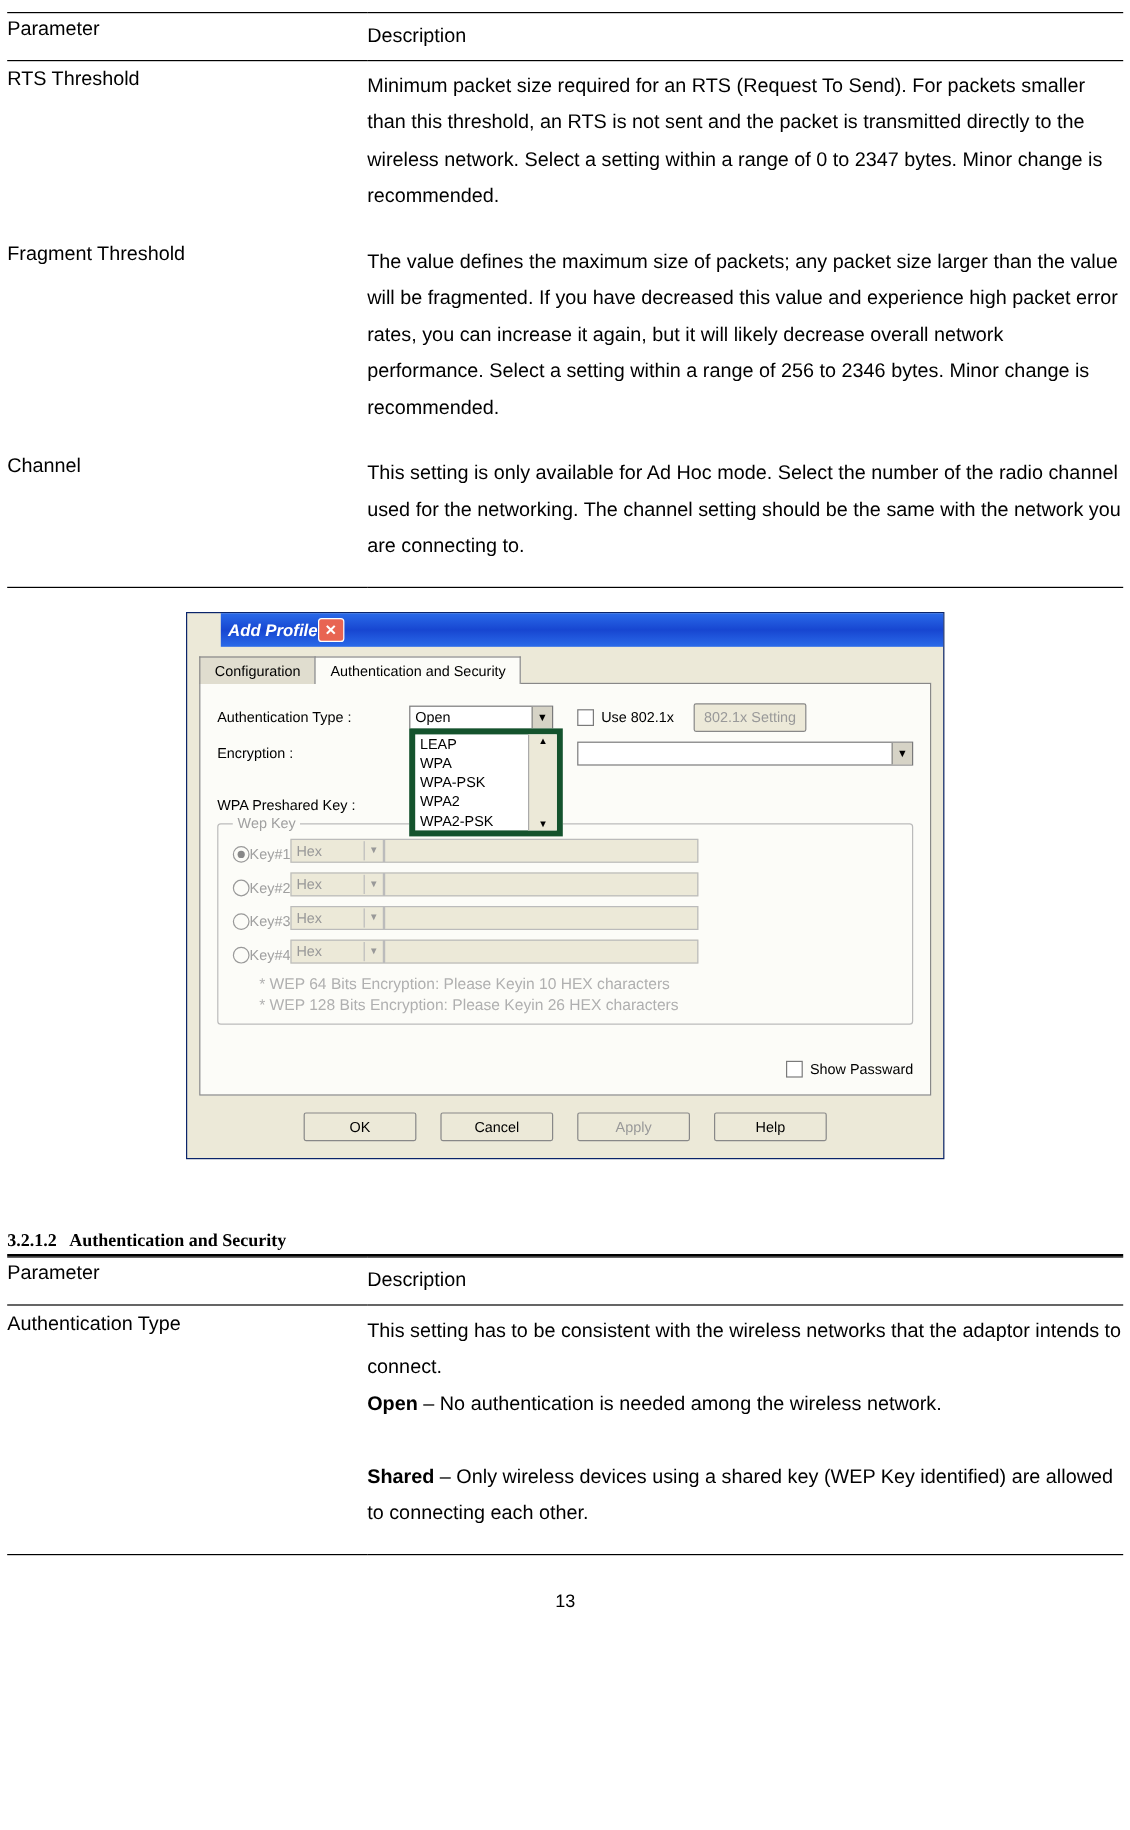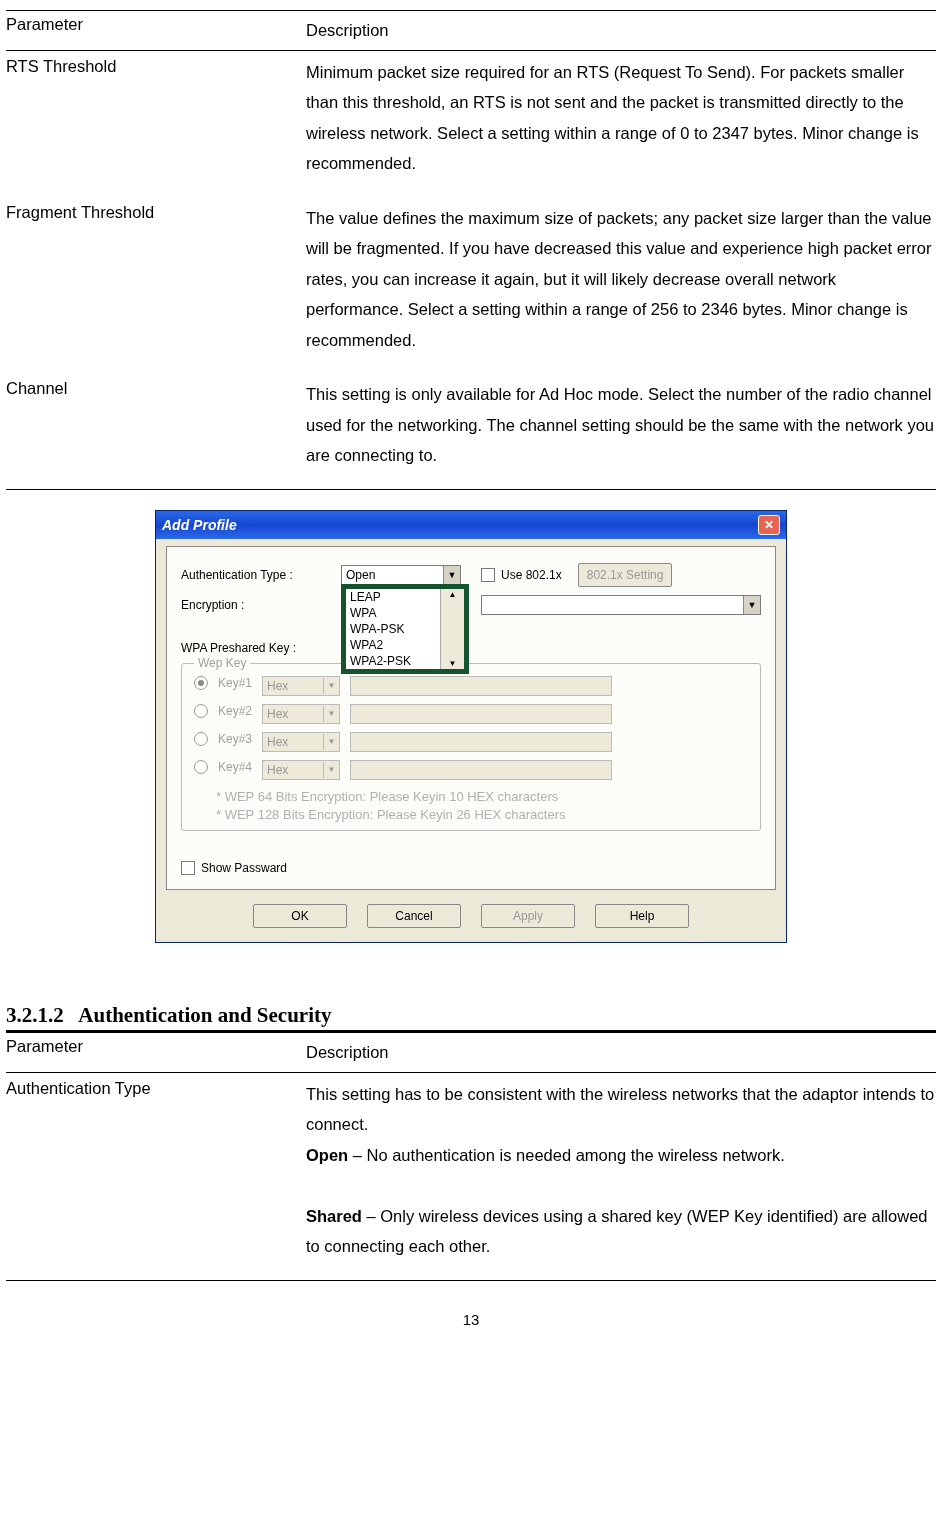--- a/index.html
+++ b/index.html
@@ -27,21 +27,21 @@
     vertical-align: top;
   }
   .param-table .lastrow td {
     border-bottom: 1px solid #000;
   }
   .param-table td.col-param { width: 300px; }
   .param-table td.col-desc { line-height: 1.85; }
   .section-heading {
     font-family: "Times New Roman", Times, serif;
     font-weight: bold;
-    font-size: 21px;
+    font-size: 15px;
     border-bottom: 2px solid #000;
     padding-bottom: 2px;
     margin-top: 60px;
   }
   .page-number { text-align: center; font-family: Liberation Sans, sans-serif; font-size: 15px; margin-top: 30px; }
 
   
   .dlg-wrap { display: flex; justify-content: center; margin: 20px 0 10px 0; }
   .dlg {
     width: 630px;
@@ -50,23 +50,24 @@
     background: #ece9d8;
     border: 1px solid #0a246a;
   }
   .dlg-titlebar {
     background: linear-gradient(to bottom, #2a6ae9 0%, #1746d1 50%, #2a6ae9 100%);
     color: #fff;
     font-weight: bold;
     font-size: 14px;
     padding: 4px 6px;
     display: flex;
-    justify-content: space-between;
+    justify-content: flex-start;
     align-items: center;
     font-style: italic;
+    margin-left: 28px;
   }
   .dlg-close {
     width: 20px; height: 18px;
     background: #e86452;
     border: 1px solid #fff;
     border-radius: 3px;
     display: flex; align-items: center; justify-content: center;
     color: #fff; font-weight: bold; font-style: normal; font-size: 12px;
   }
   .dlg-body { padding: 8px 10px 14px 10px; }
@@ -131,36 +132,36 @@
   .fieldset {
     border: 1px solid #bbb; border-radius: 3px;
     padding: 10px 12px 6px 12px; margin-top: 6px;
     color: #a0a0a0;
   }
   .fieldset .legend {
     position: relative; top: -18px; background: #fcfcf8; display: inline-block;
     padding: 0 4px; color: #a0a0a0; font-size: 12px;
   }
   .fieldset .inner { margin-top: -12px; }
-  .keyrow { display: flex; align-items: flex-start; gap: 10px; margin-bottom: 8px; }
+  .keyrow { display: flex; align-items: flex-end; margin-bottom: 8px; }
   .radio {
     width: 12px; height: 12px; border: 1px solid #999; border-radius: 50%;
     display: inline-flex; align-items: center; justify-content: center;
   }
   .radio.sel::after { content:""; width:6px; height:6px; border-radius:50%; background:#888; }
   .hexbox {
     display: inline-flex; align-items: center;
     width: 72px; height: 18px; background: #ece9d8; border: 1px solid #bbb;
     padding-left: 4px; color: #999;
   }
   .hexbox .arrow { margin-left:auto; width:15px; height:16px; border-left:1px solid #bbb;
     display:flex; align-items:center; justify-content:center; font-size:8px; }
   .keyinput { width: 260px; height: 18px; background: #ece9d8; border: 1px solid #bbb; }
   .hint { font-size: 13px; color: #b0b0b0; margin: 4px 0 0 22px; line-height: 1.4; }
-  .showpw-row { display:flex; justify-content:flex-start; margin-top: 30px; }
+  .showpw-row { display:flex; justify-content:flex-end; margin-top: 30px; }
   .btnrow { display:flex; justify-content:center; gap: 20px; margin-top: 14px; }
   .rel { position: relative; }
   .enc-combo-wide { flex:1; margin-left: 0; }
 </style>
 </head>
 <body>
 
 <table class="param-table">
   <tbody>
       <tr class="hdr">
@@ -182,20 +183,24 @@
 </tbody>
   </table>
 
 <div class="dlg-wrap">
   <div class="dlg">
     <div class="dlg-titlebar">
       <span>Add Profile</span>
       <span class="dlg-close">✕</span>
     </div>
     <div class="dlg-body">
+      <div class="tabs">
+        <div class="tab inactive">Configuration</div>
+        <div class="tab active">Authentication and Security</div>
+      </div>
       <div class="tab-panel">
 
         <div class="form-row rel">
           <span class="lbl">Authentication Type :</span>
           <span class="combo" style="width:120px">
             <span class="val">Open</span>
             <span class="arrow">▼</span>
           </span>
           <span style="width:20px"></span>
           <span class="chk">

